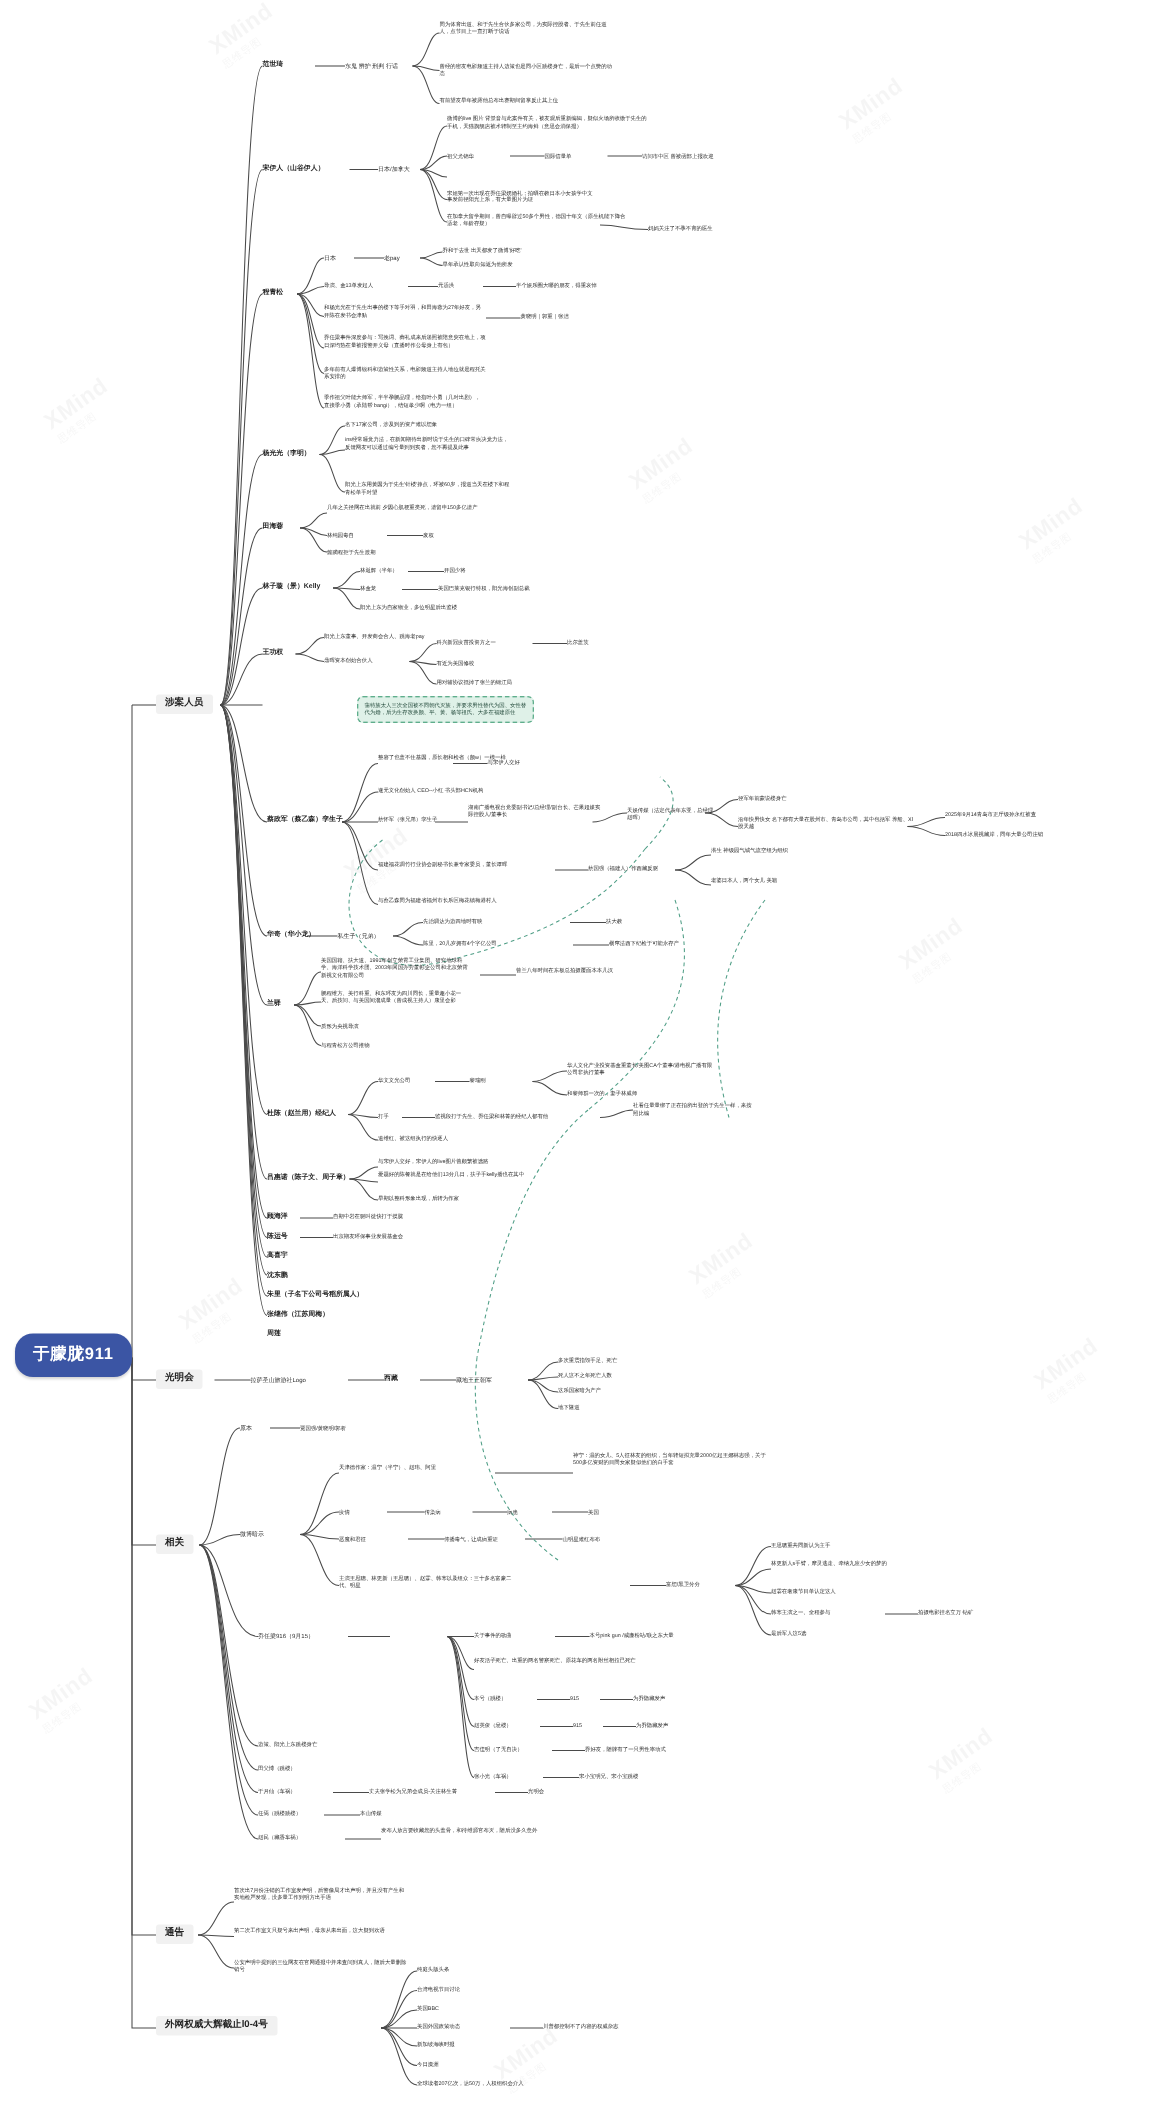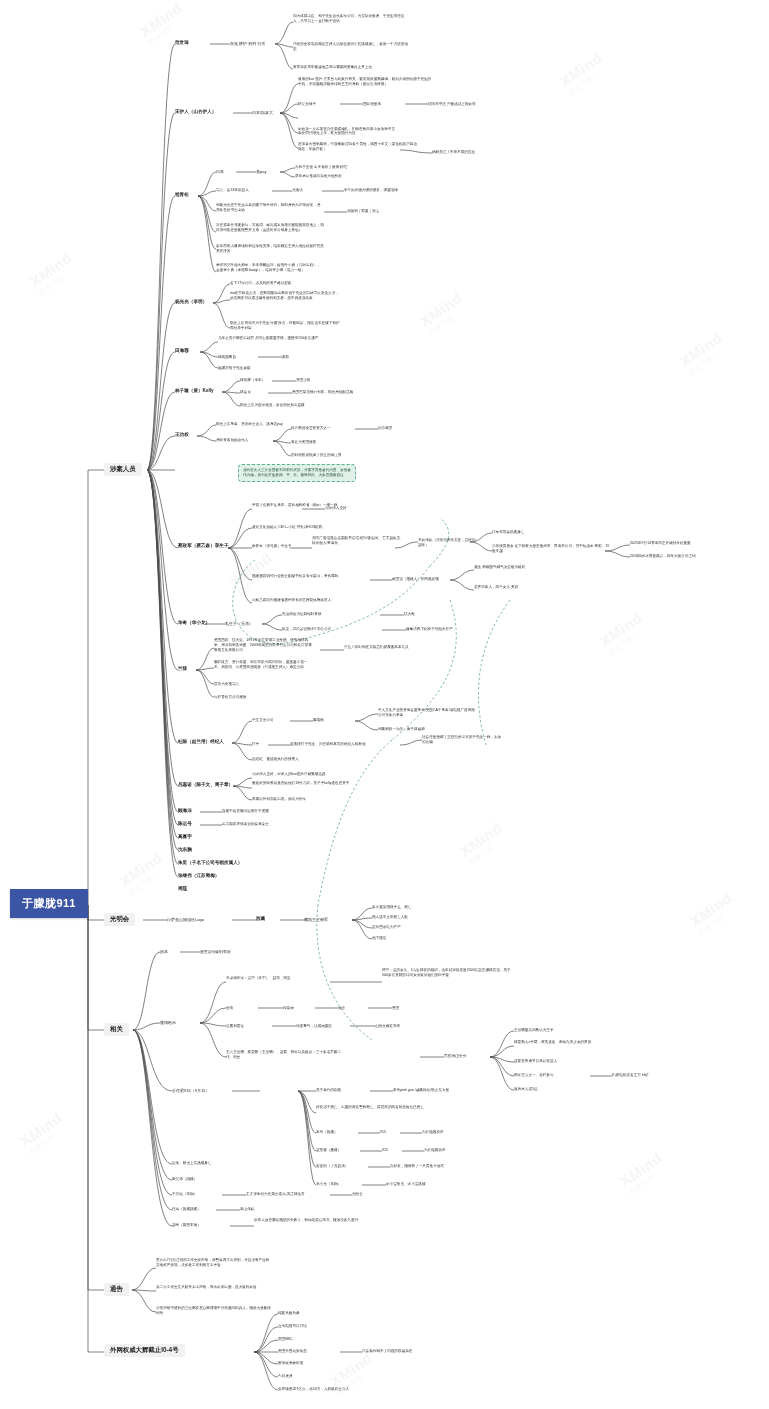--- a/index.html
+++ b/index.html
@@ -57,21 +57,21 @@
     font-weight: 700;
     color: #1d1d1d;
   }
   .node.lvl3 { font-size: 4.0px; }
   .node.root {
     background: #3b55a4;
     color: #fff;
     font-size: 11px;
     font-weight: 700;
     padding: 7px 12px;
-    border-radius: 0;
+    border-radius: 12px;
     letter-spacing: .5px;
     box-shadow: 0 1px 2px rgba(0,0,0,.18);
   }
   .node.boxed {
     background: #dff1e8;
     border: 1px dashed #5fae8c;
     border-radius: 4px;
     padding: 3px 4px;
     color: #22493a;
     font-size: 3.6px;

